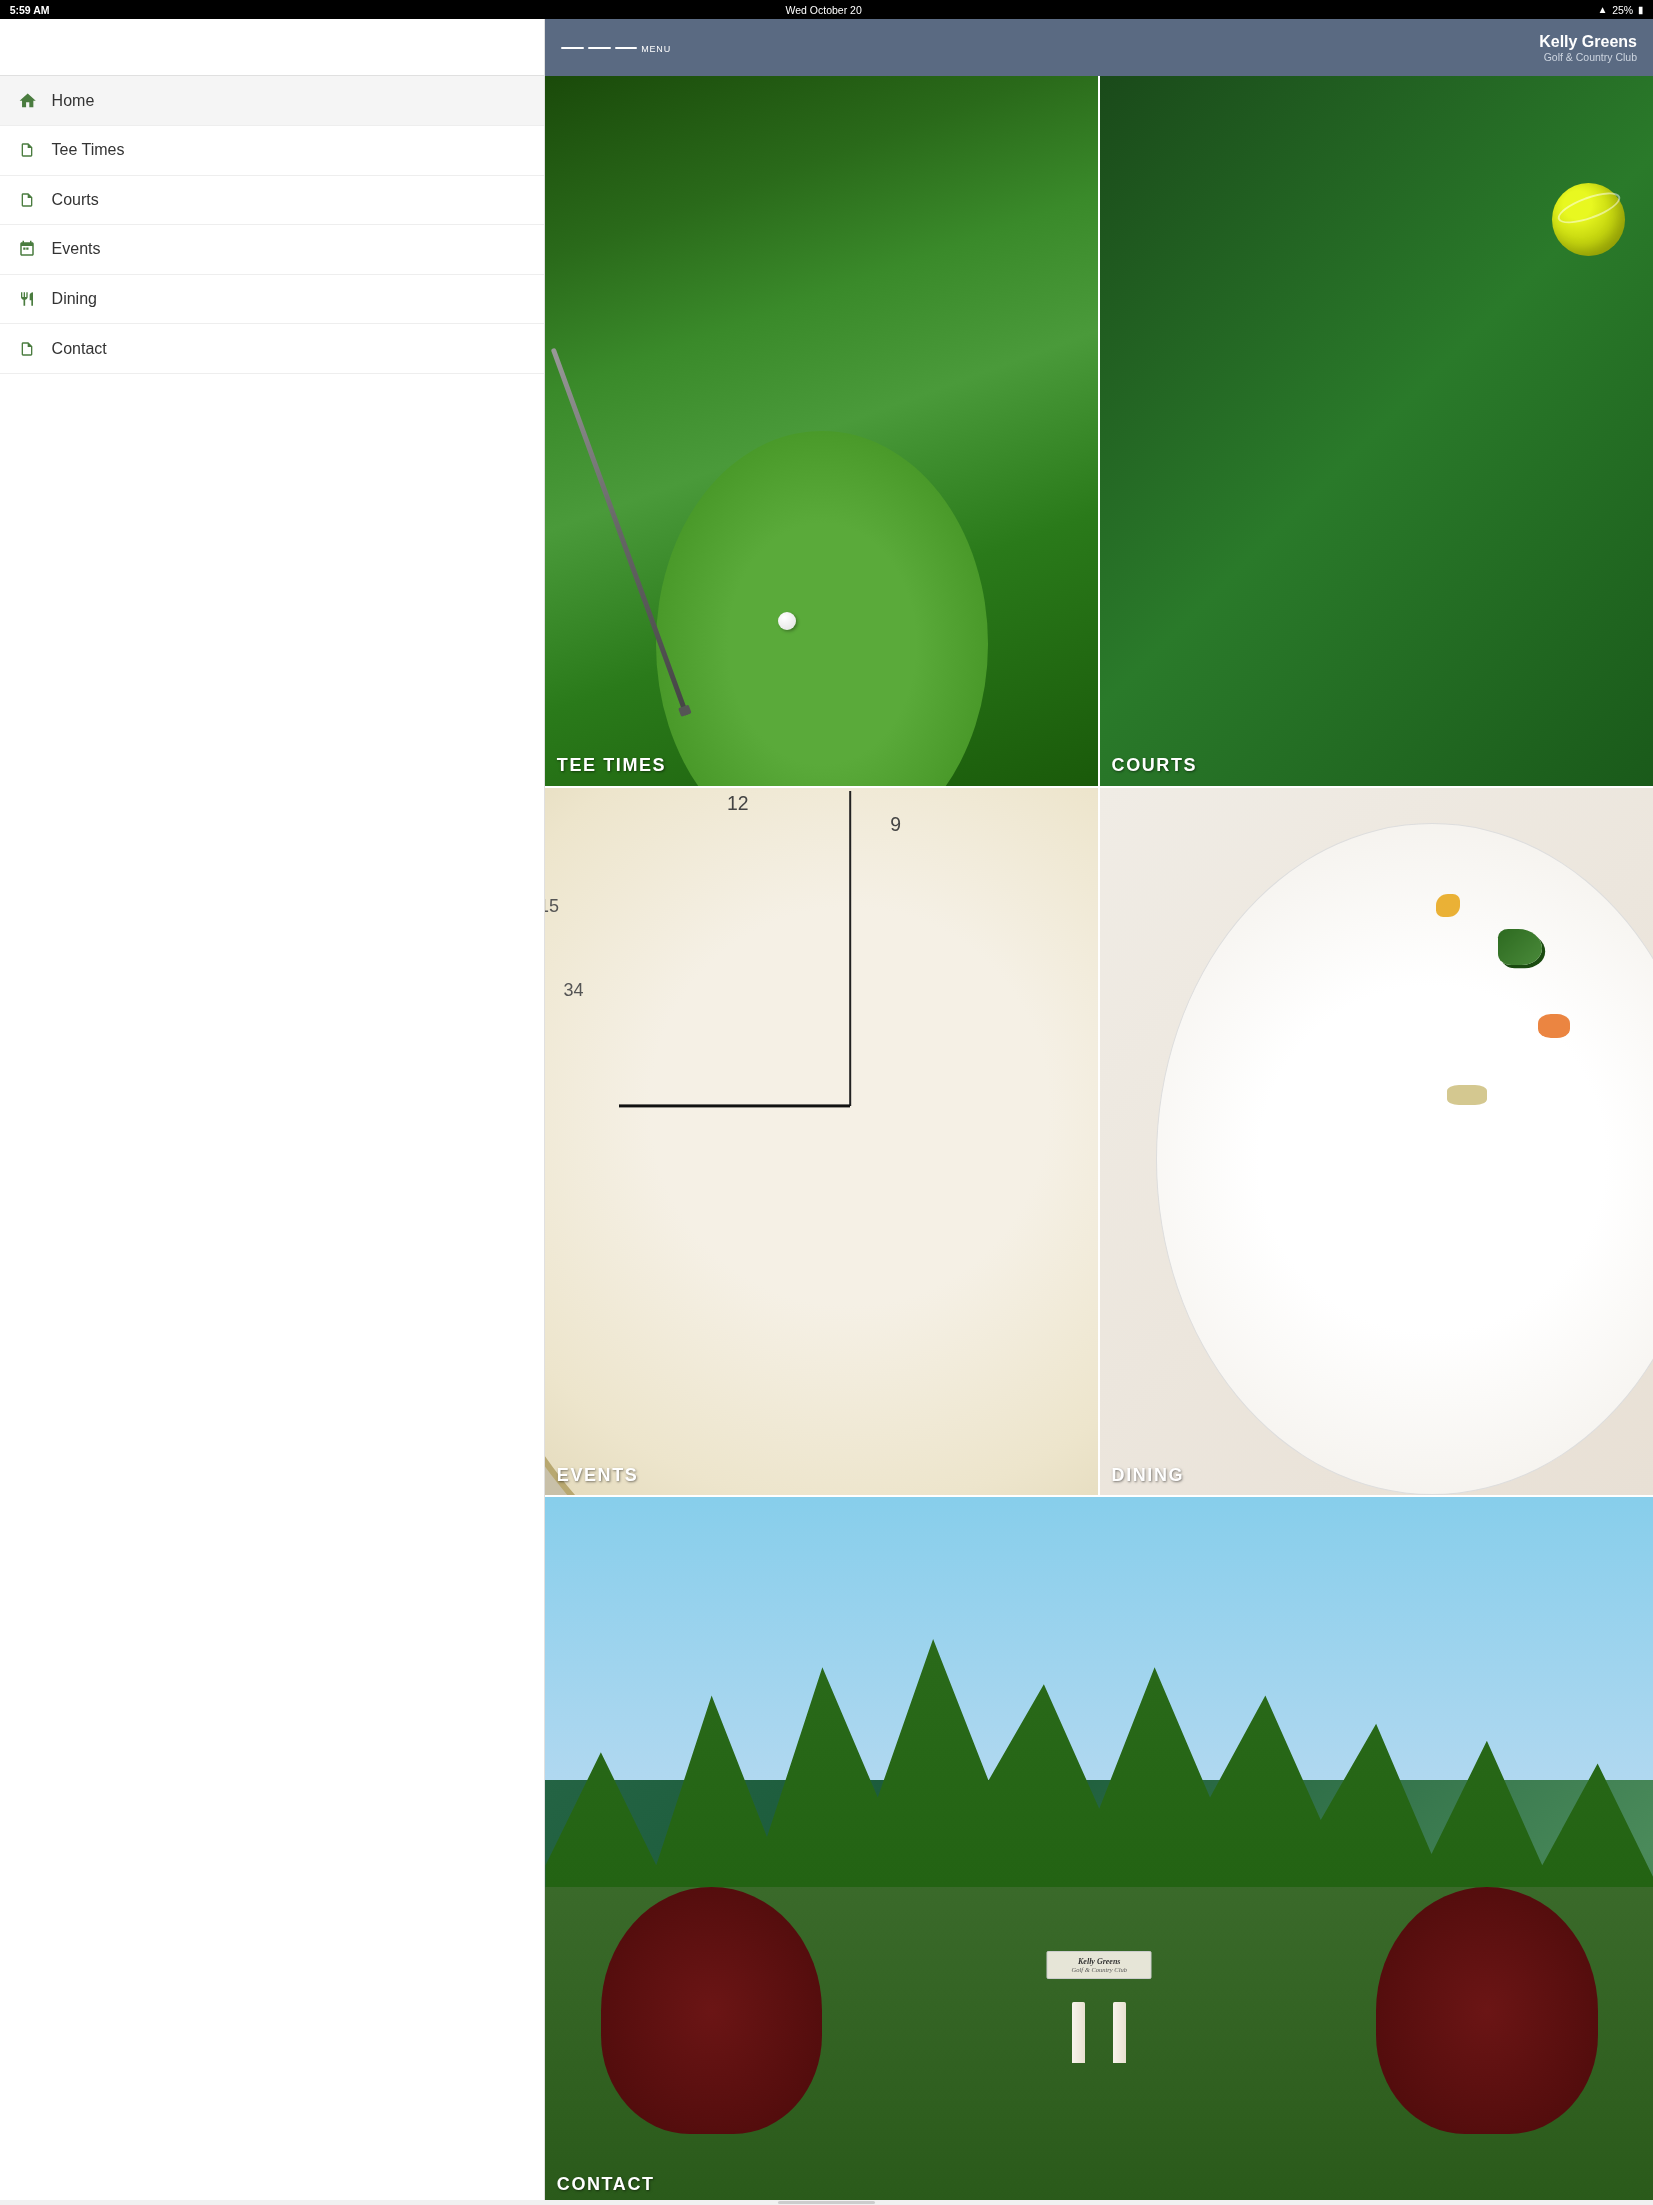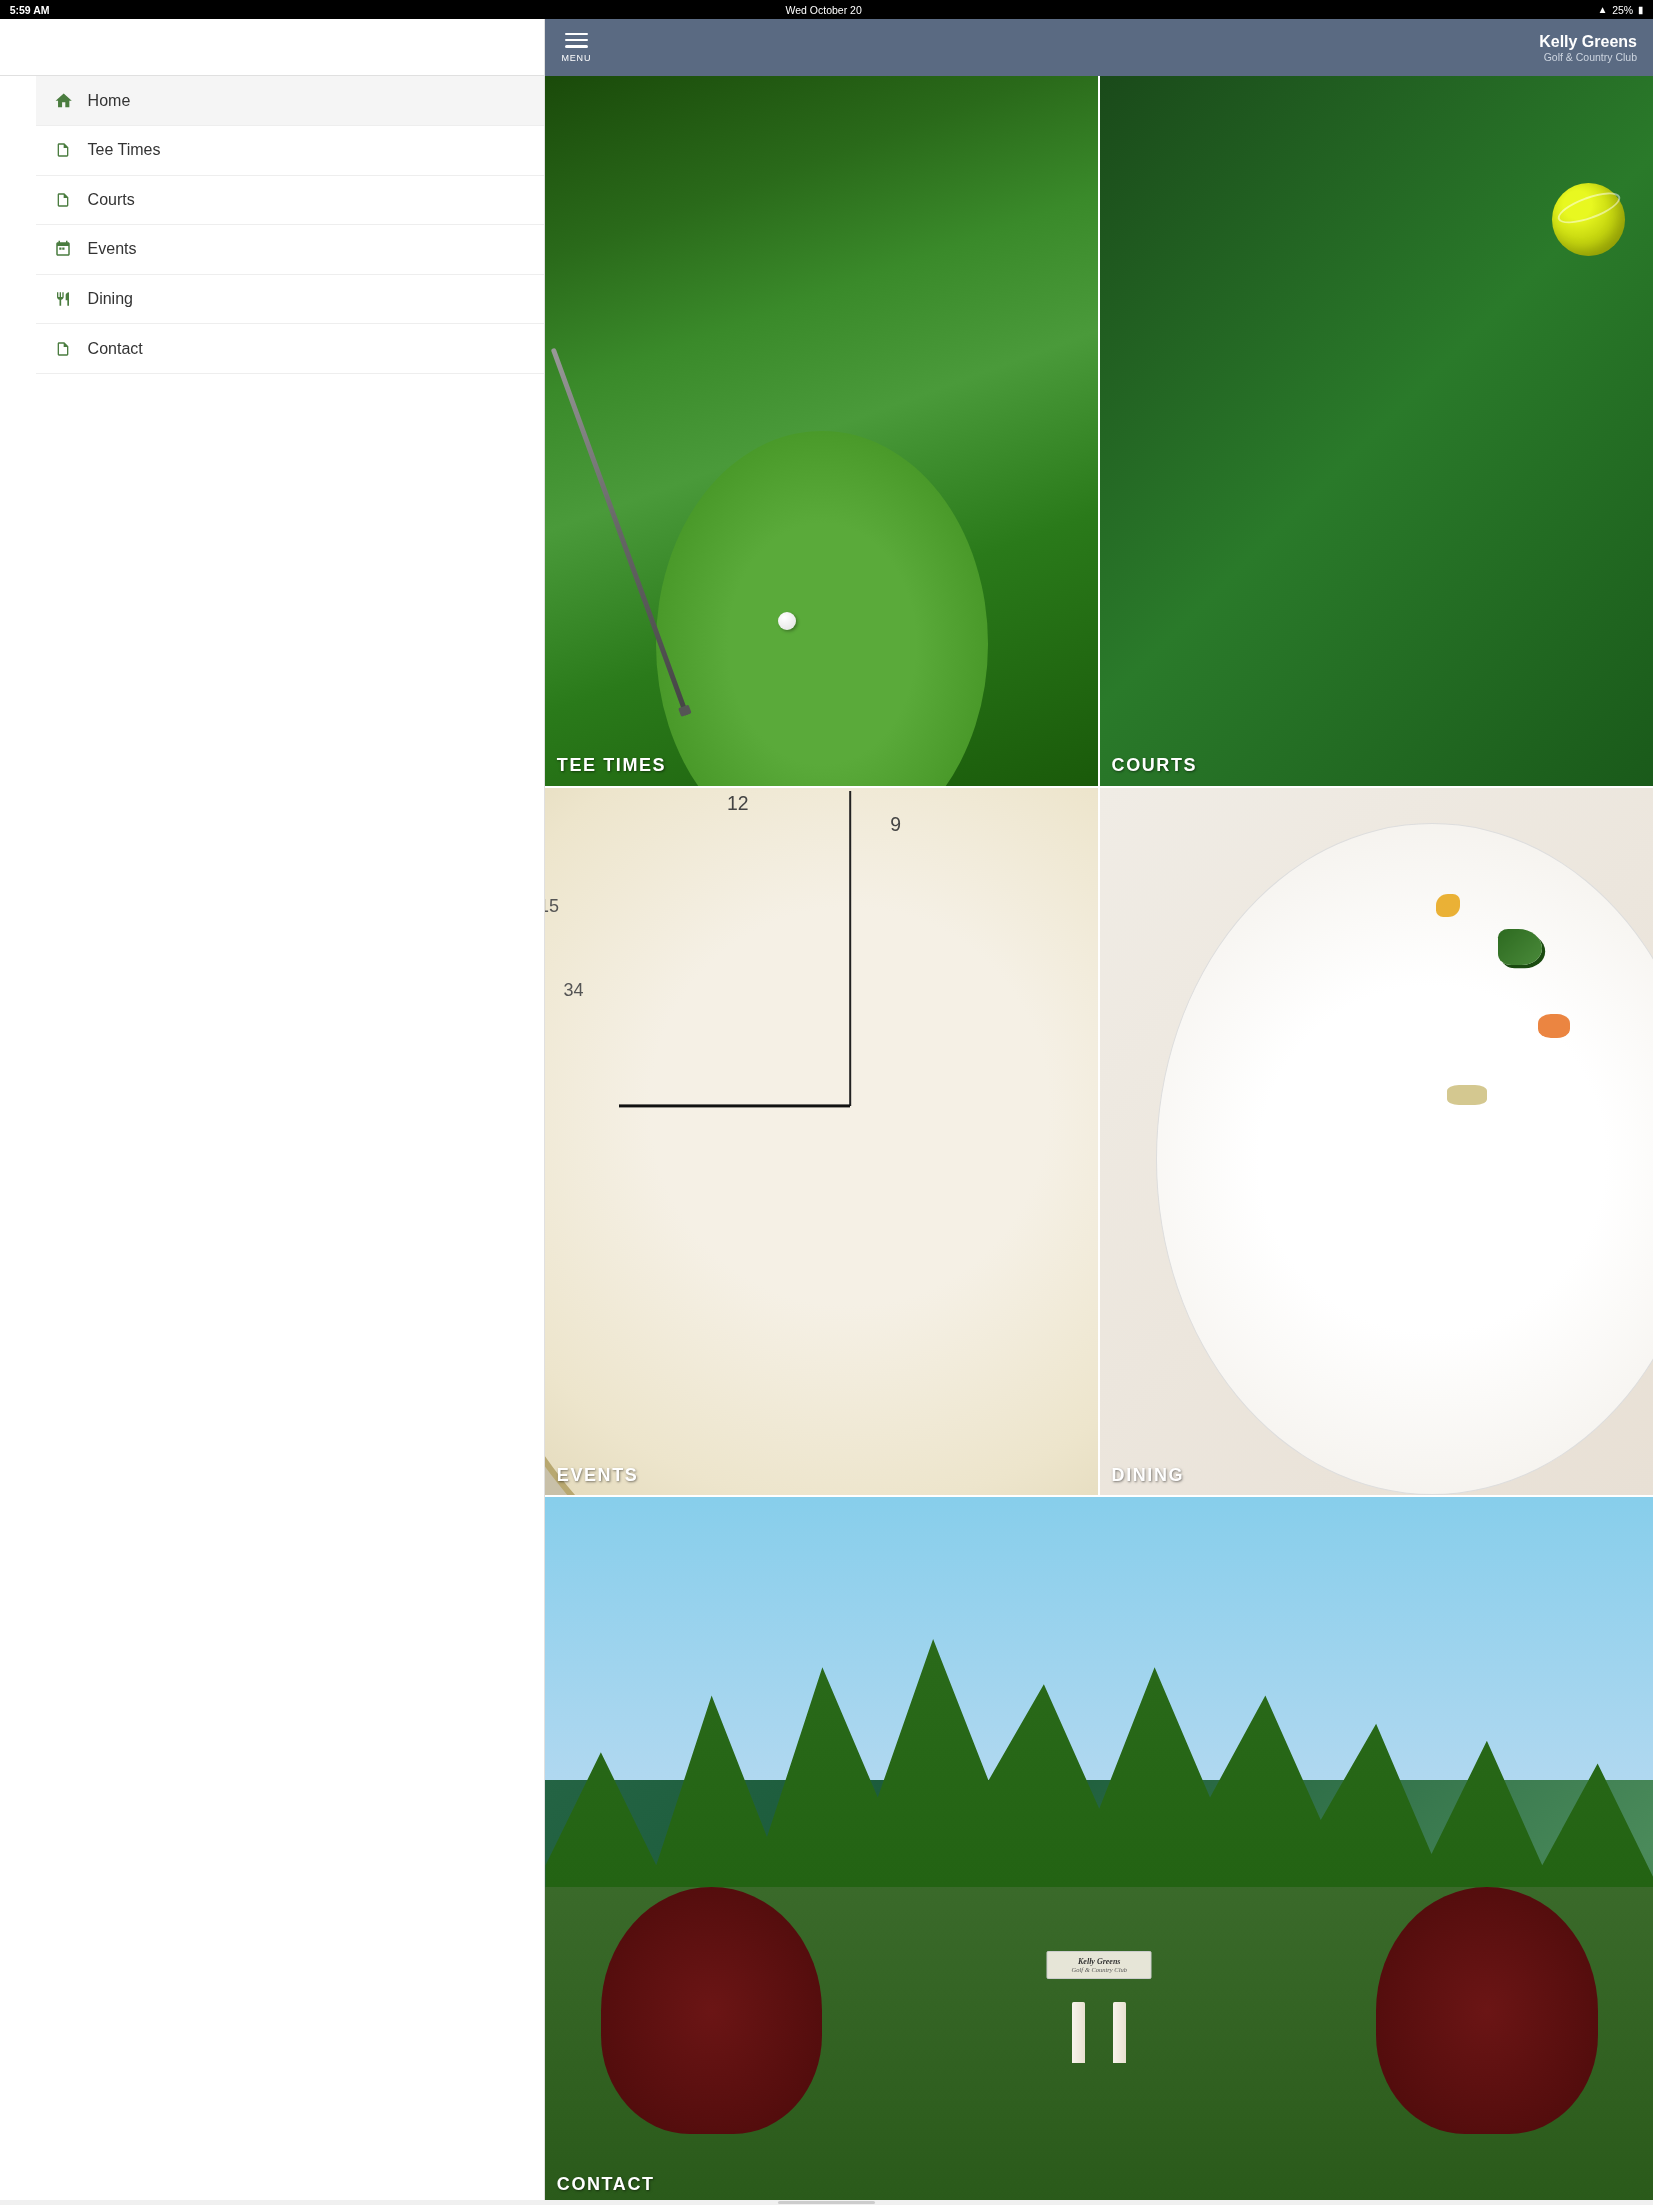--- a/index.html
+++ b/index.html
@@ -53,21 +53,20 @@
       background: #fff;
       display: flex;
       align-items: center;
       justify-content: center;
       border-bottom: 0.8px solid #e0e0e0;
     }
 
     .sidebar-nav {
       flex: 1;
       overflow-y: auto;
-      padding-left: 36px;
     }
 
     .nav-item {
       display: flex;
       align-items: center;
       padding: 13px 16px;
       border-bottom: 0.8px solid #eee;
       cursor: pointer;
       background: #fff;
       transition: background 0.1s;
@@ -107,21 +106,21 @@
       height: 57px;
       display: flex;
       align-items: center;
       justify-content: space-between;
       padding: 0 16px;
       flex-shrink: 0;
     }
 
     .menu-btn {
       display: flex;
-      flex-direction: column;
+      flex-direction: row;
       gap: 4px;
       cursor: pointer;
       align-items: center;
     }
 
     .menu-btn-bar {
       width: 22.6px;
       height: 2.4px;
       background: #fff;
       border-radius: 1.6px;

